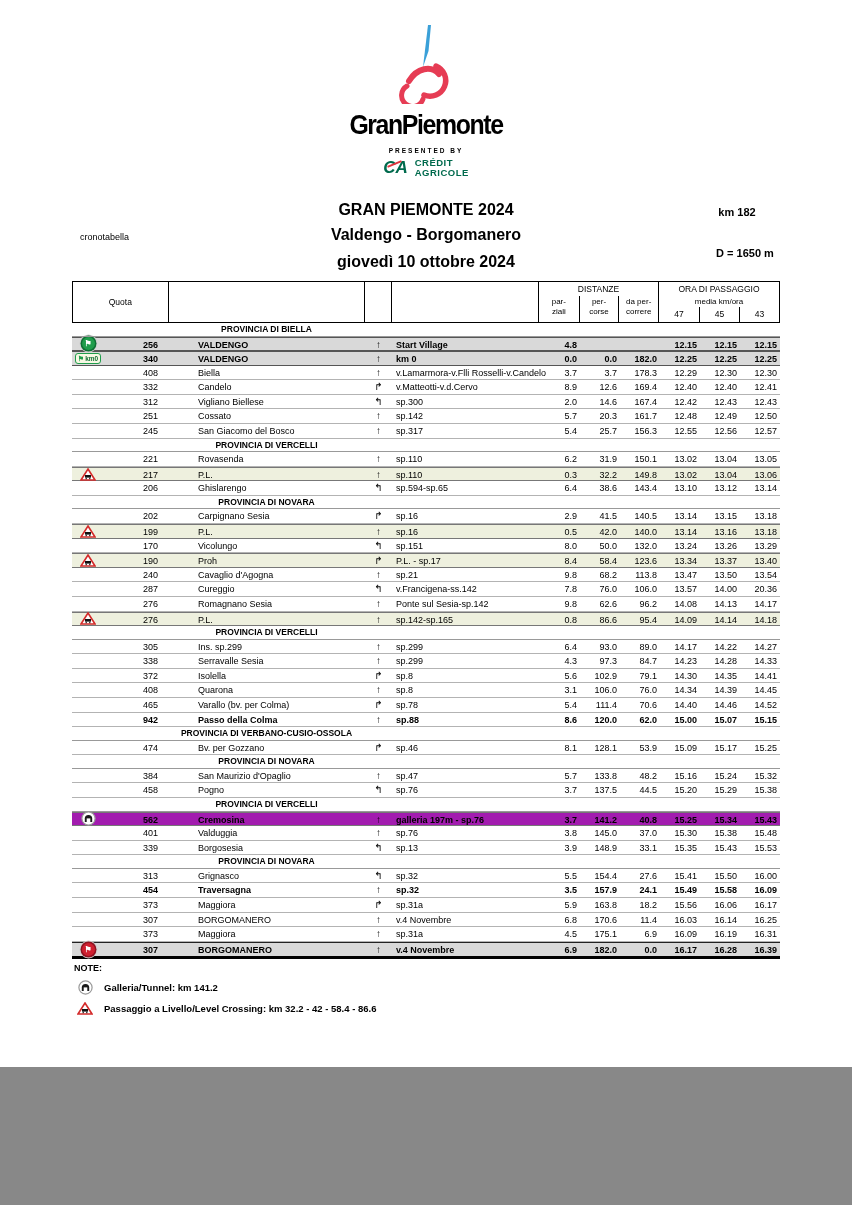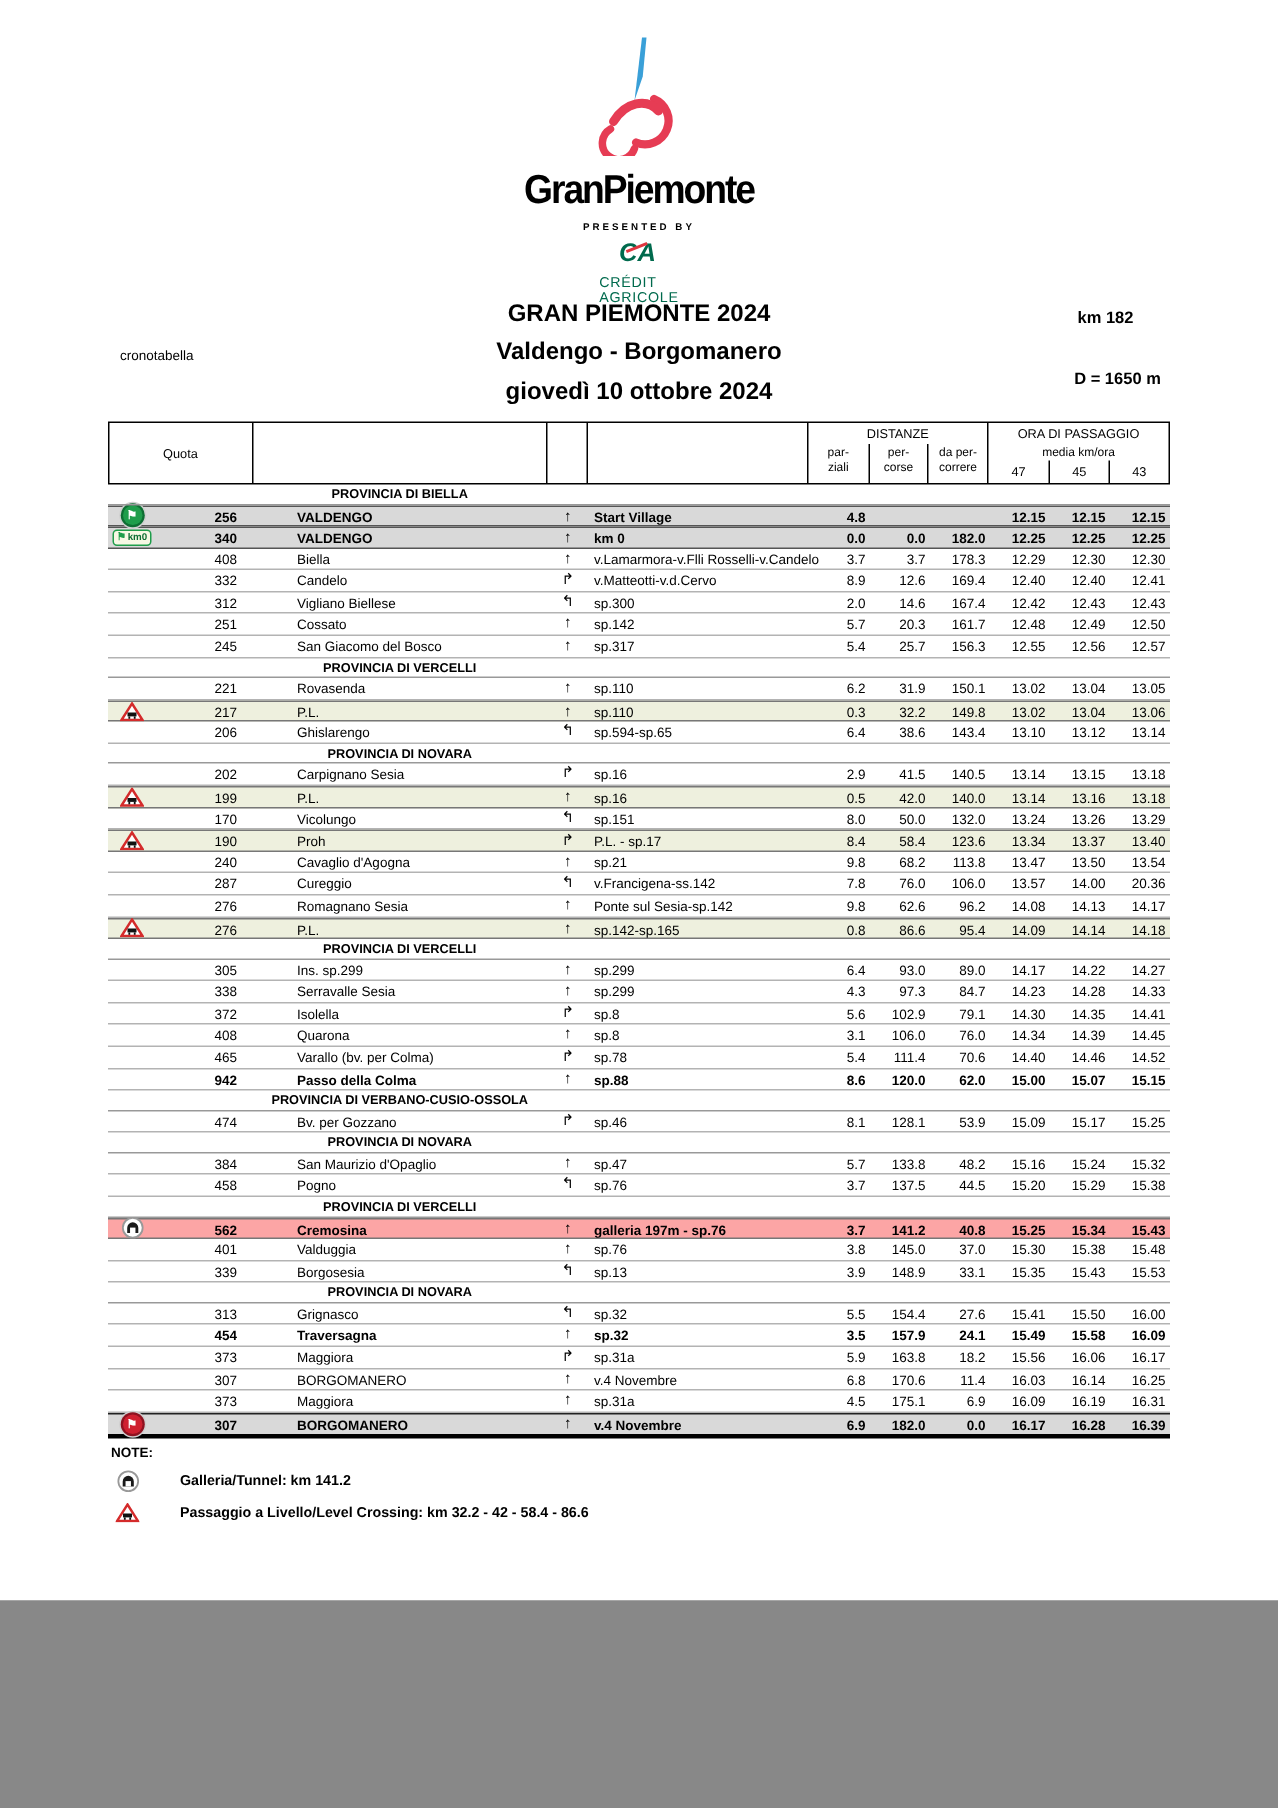--- a/index.html
+++ b/index.html
@@ -9,24 +9,24 @@
     background:#fff; font-family:"Liberation Sans", sans-serif; color:#000;
     overflow:hidden;
   }
   
   .logo-wrap { position:absolute; top:24px; left:0; right:0; text-align:center; }
   .brand {
     display:block; font-size:27px; font-weight:bold; letter-spacing:-1.5px;
     transform:scaleX(.92); margin-top:2px;
   }
   .presented { display:block; font-size:6.5px; font-weight:bold; letter-spacing:2px; margin-top:6px; }
-  .ca-logo { display:inline-flex; align-items:center; gap:5px; margin-top:4px;flex-direction:column; }
+  .ca-logo { display:inline-flex; align-items:flex-end; gap:5px; margin-top:4px; }
   .ca-mark { font-style:italic; font-weight:bold; font-size:17px; color:#006a4d; position:relative; padding-right:2px; }
   .ca-mark::after { content:""; position:absolute; left:4px; top:5px; width:15px; height:2px; background:#e0353f; transform:rotate(-22deg); }
-  .ca-text { text-align:left; font-weight:normal; font-size:9.5px; line-height:1.05; color:#006a4d; letter-spacing:.5px; }
+  .ca-text { text-align:left; font-weight:bold; font-size:9.5px; line-height:1.05; color:#006a4d; letter-spacing:.5px; }
   
   .doc-label { position:absolute; left:80px; top:232px; font-size:9px; }
   .title-block { position:absolute; left:0; right:0; top:201px; text-align:center; }
   .title-line1 { font-size:16px; font-weight:bold; }
   .title-line2 { font-size:16px; font-weight:bold; margin-top:7px; }
   .title-line3 { font-size:16px; font-weight:bold; margin-top:9px; }
   .km-block { position:absolute; left:737px; top:206px; transform:translateX(-50%); text-align:center; font-weight:bold; font-size:11px; white-space:nowrap; }
   .km-block .elev { margin-top:29px;padding-left:16px; }
   
   .rtable { position:absolute; left:72px; top:281px; width:708px; }
@@ -50,33 +50,33 @@
   .row > div { height:100%; line-height:14px; }
   .c-icon { width:32px; display:flex; align-items:center; justify-content:center; }
   .c-quota { width:64px; text-align:right; padding-right:10px; }
   .c-name { width:197px; padding-left:30px; white-space:nowrap; overflow:visible; }
   .c-dir { width:27px; text-align:center; font-size:10px; }
   .c-road { width:148px; padding-left:4px; white-space:nowrap; overflow:visible; }
   .c-parz,.c-perc,.c-dapc,.c-t47,.c-t45,.c-t43 { width:40px; text-align:right; padding-right:3px; }
   .row.bold { font-weight:bold; }
   .row.gray { background:#d9d9d9; border-top:1px solid #555; border-bottom:1px solid #555; }
   .row.green { background:#eef0de; border-top:1px solid #777; border-bottom:1px solid #777; }
-  .row.blue { background:#fca5a5; border-top:1px solid #777; border-bottom:1px solid #777; }
+  .row.blue { background:#a21caf; border-top:1px solid #777; border-bottom:1px solid #777; }
   .row.final { border-top:1.5px solid #222; border-bottom:none; }
   
   .ic-circle { display:inline-block; width:13px; height:13px; border-radius:50%; color:#fff; font-size:8px; line-height:13px; text-align:center; }
   .ic-start { background:#1f9d4b; box-shadow:0 0 0 1.5px #0e6e33, 0 0 0 2.5px #cfcfcf; }
   .ic-finish { background:#cf2030; box-shadow:0 0 0 1.5px #8e1220, 0 0 0 2.5px #cfcfcf; }
   .ic-km0 { display:inline-flex; align-items:center; gap:1px; border:1px solid #1f9d4b; border-radius:3px; background:#f7f8e4; padding:0 2px; height:11px; }
   .ic-km0 .flag { color:#1f9d4b; font-size:7px; line-height:9px; }
   .ic-km0 .lbl { font-size:6.5px; font-weight:bold; color:#0e6e33; line-height:9px; }
   .nicon { display:inline-flex; width:22px; justify-content:center; }
   .note-block { position:absolute; left:74px; top:963px; }
   .note-title { font-size:9px; font-weight:bold; }
-  .note-line { display:flex; align-items:center; gap:24px; margin-top:7px; font-size:9.5px; font-weight:bold; }
+  .note-line { display:flex; align-items:center; gap:8px; margin-top:7px; font-size:9.5px; font-weight:bold; }
 </style>
 </head>
 <body>
 
 <div class="page">
 
   <div class="logo-wrap">
     <svg width="72" height="80" viewBox="0 0 72 80">
       <path d="M38 1 L41 1 L38.5 27 L33 43 Z" fill="#3aa0d8"></path>
       <path d="M46 42 A 15.5 15.5 0 1 1 34 71" stroke="#e63c54" stroke-width="5.5" fill="none" stroke-linecap="round"></path>

